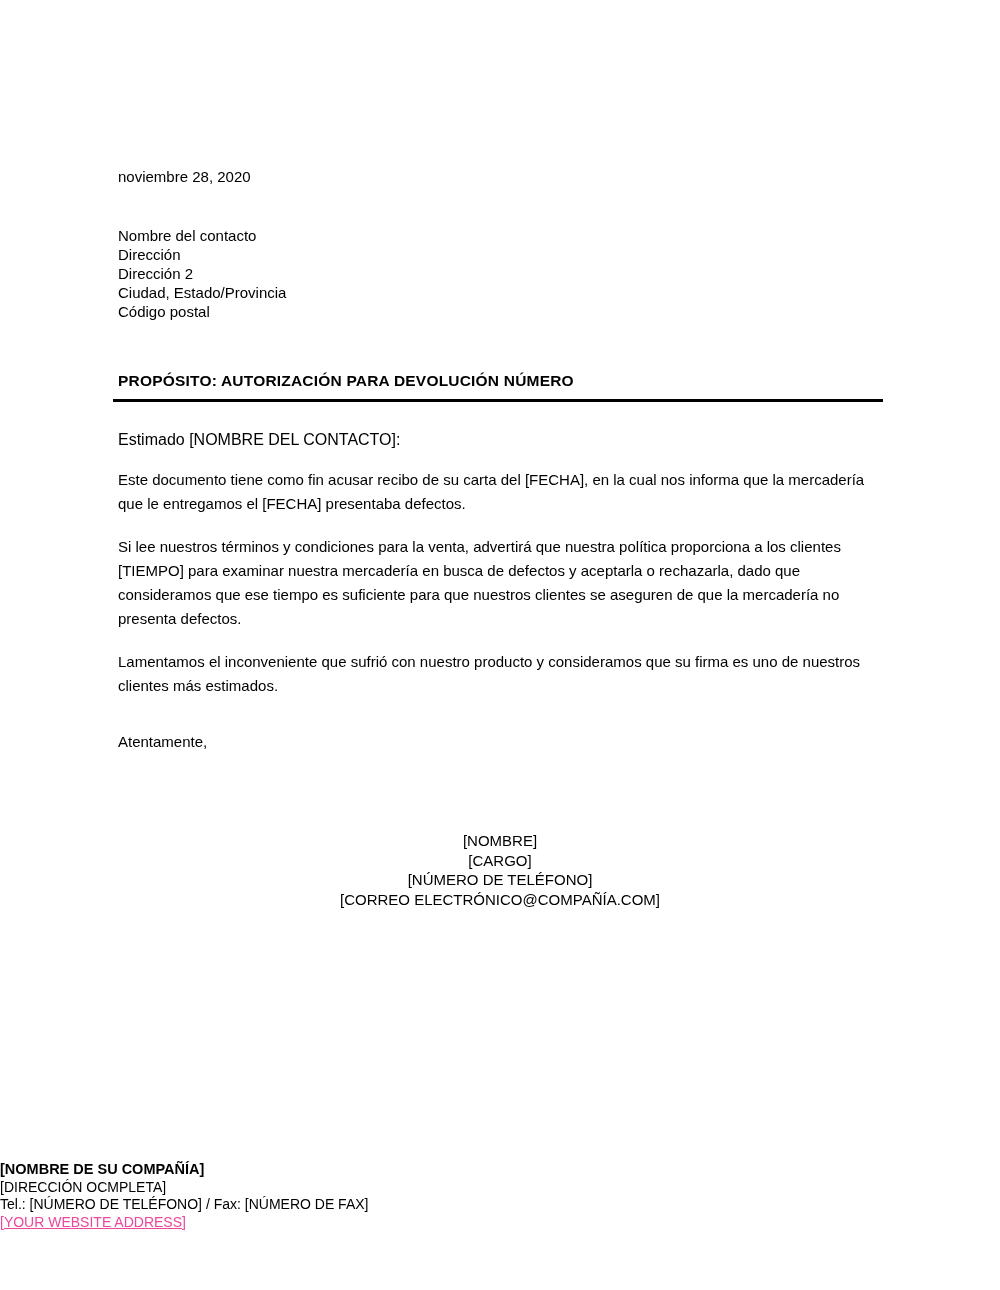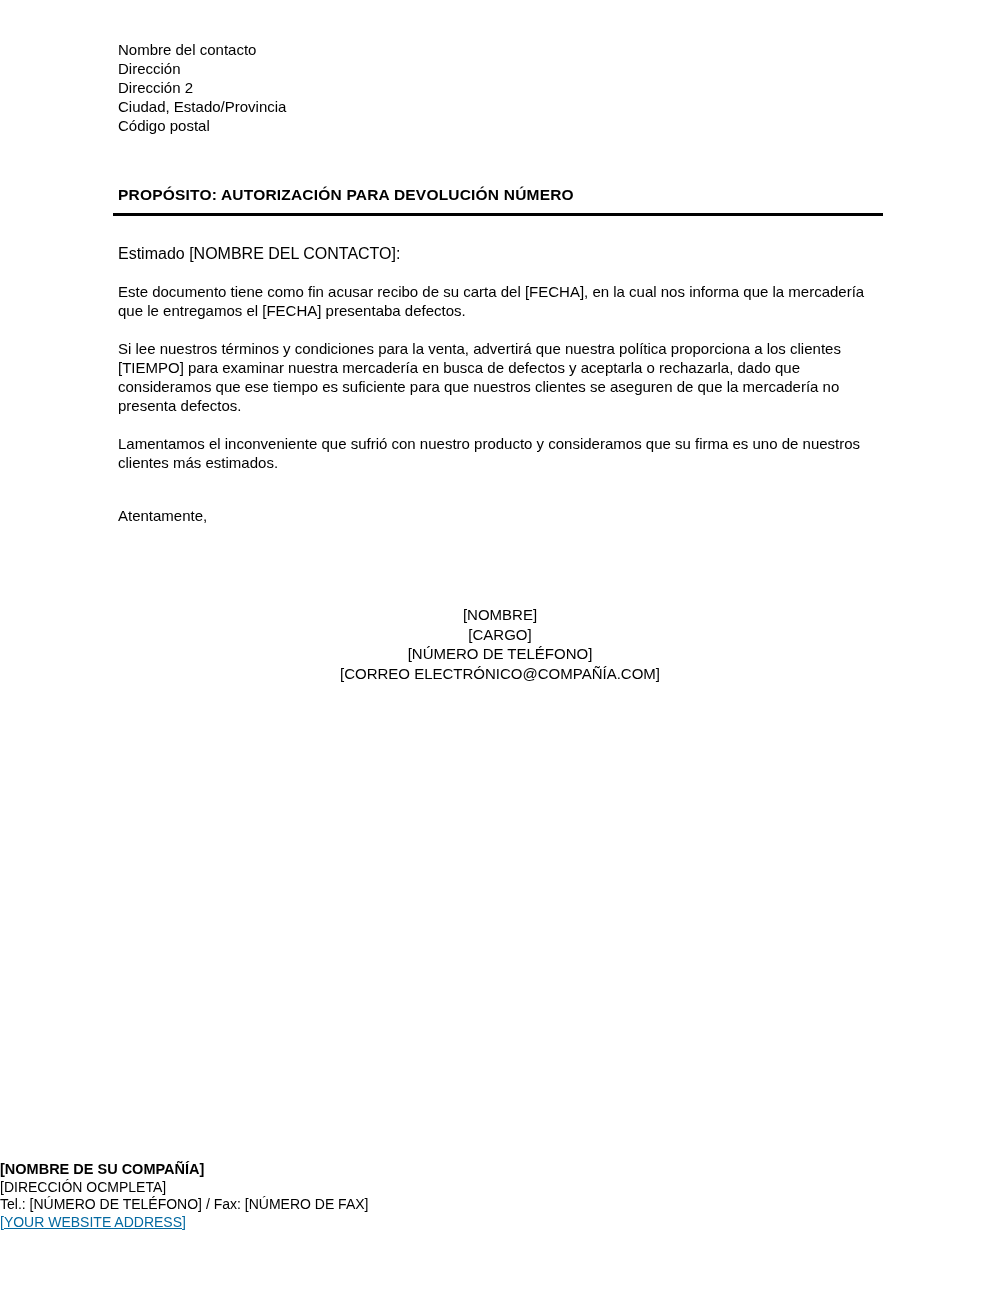--- a/index.html
+++ b/index.html
@@ -43,21 +43,21 @@
     margin-right: -1px;
   }
   .salutation {
     margin-top: 28px;
     font-size: 16px;
     line-height: 19px;
   }
   .body-paragraph {
     margin-top: 19px;
     font-size: 15px;
-    line-height: 19px;
+    line-height: 24px;
   }
   .closing {
     margin-top: 34px;
     font-size: 15px;
     line-height: 19px;
   }
   .signature {
     margin-top: 80px;
     font-size: 15px;
     line-height: 19.5px;
@@ -70,30 +70,31 @@
     top: 1161px;
     text-align: left;
     font-size: 14px;
     line-height: 17.5px;
   }
   .footer .company {
     font-weight: bold;
     font-size: 14.5px;
   }
   .footer a.website-link {
-    color: #0369a1;
+    color: #ec4899;
     text-decoration: underline;
     cursor: pointer;
   }
 </style>
 </head>
 <body>
 
 <div class="page">
 
+  <div class="date">noviembre 28, 2020</div>
 
   <div class="recipient">
     <div>Nombre del contacto</div>
     <div>Dirección</div>
     <div>Dirección 2</div>
     <div>Ciudad, Estado/Provincia</div>
     <div>Código postal</div>
   </div>
 
   <div class="subject">PROPÓSITO: AUTORIZACIÓN PARA DEVOLUCIÓN NÚMERO</div>

